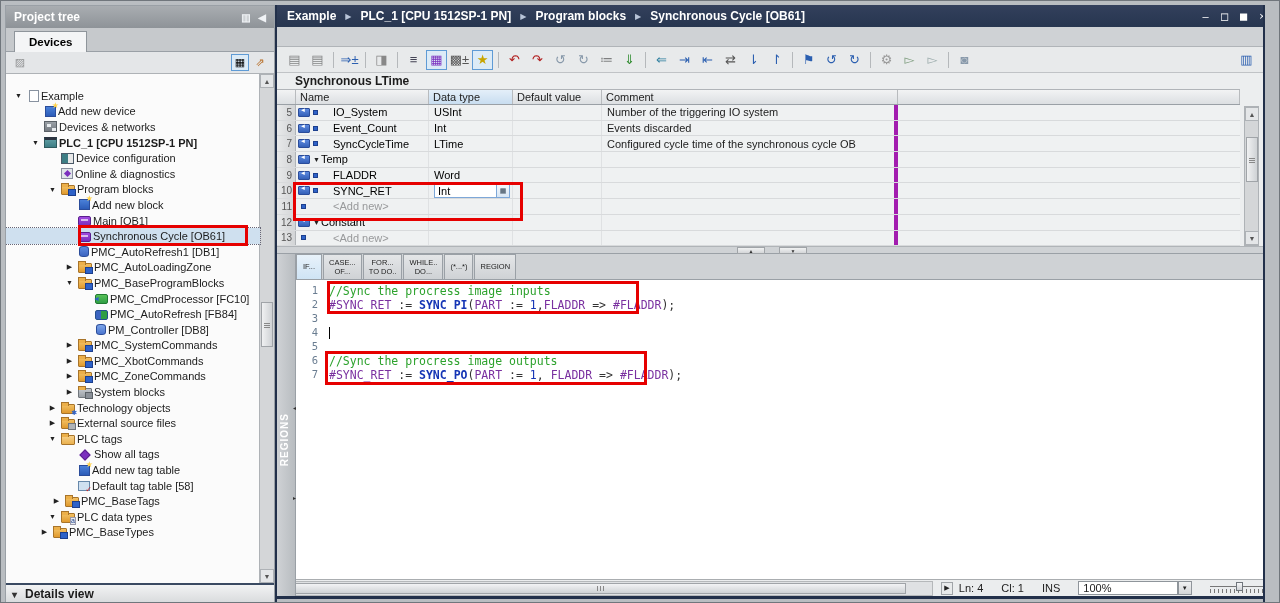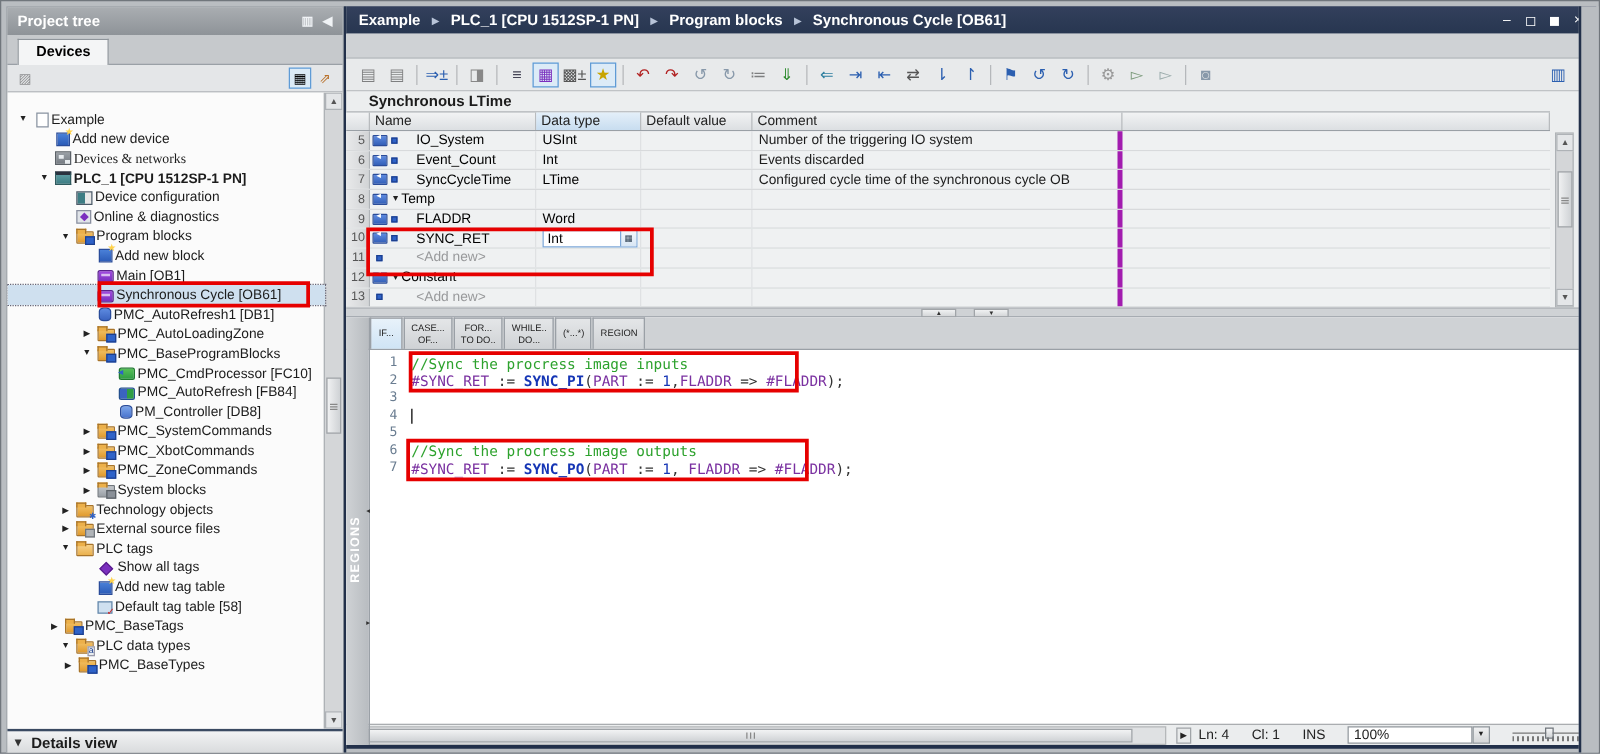--- a/index.html
+++ b/index.html
@@ -174,21 +174,21 @@
     <div class="trow" style="padding-left: 6px;">
           <div class="exp">▼</div>
           <div class="ic ic-project"></div>
           <div class="tlabel">Example</div>
         </div>
         <div class="trow" style="padding-left: 23px;">
           <div class="exp"></div>
           <div class="ic ic-add-new"></div>
           <div class="tlabel">Add new device</div>
         </div>
-        <div class="trow" style="padding-left: 23px; font-family: Liberation Serif, serif;">
+        <div class="trow" style="padding-left: 23px;">
           <div class="exp"></div>
           <div class="ic ic-network"></div>
           <div class="tlabel">Devices &amp; networks</div>
         </div>
         <div class="trow" style="padding-left: 23px;">
           <div class="exp">▼</div>
           <div class="ic ic-plc"></div>
           <div class="tlabel" style="font-weight: bold;">PLC_1 [CPU 1512SP-1 PN]</div>
         </div>
         <div class="trow" style="padding-left: 40px;">
@@ -294,31 +294,31 @@
         <div class="trow" style="padding-left: 57px;">
           <div class="exp"></div>
           <div class="ic ic-add-new"></div>
           <div class="tlabel">Add new tag table</div>
         </div>
         <div class="trow" style="padding-left: 57px;">
           <div class="exp"></div>
           <div class="ic ic-tag-table"></div>
           <div class="tlabel">Default tag table [58]</div>
         </div>
-        <div class="trow" style="padding-left: 31px;">
+        <div class="trow" style="padding-left: 44px;">
           <div class="exp">▶</div>
           <div class="ic fold ic-block-folder"></div>
           <div class="tlabel">PMC_BaseTags</div>
         </div>
         <div class="trow" style="padding-left: 40px;">
           <div class="exp">▼</div>
           <div class="ic fold ic-types-folder"></div>
           <div class="tlabel">PLC data types</div>
         </div>
-        <div class="trow" style="padding-left: 42px;">
+        <div class="trow" style="padding-left: 32px;">
           <div class="exp">▶</div>
           <div class="ic fold ic-block-folder"></div>
           <div class="tlabel">PMC_BaseTypes</div>
         </div>
         <div class="trow" style="padding-left: 40px; margin-top: 44px;">
           <div class="exp">▶</div>
           <div class="ic fold ic-watch-folder"></div>
           <div class="tlabel">Watch and force tables</div>
         </div>
         <div class="trow" style="padding-left: 40px; justify-content: flex-end;">

